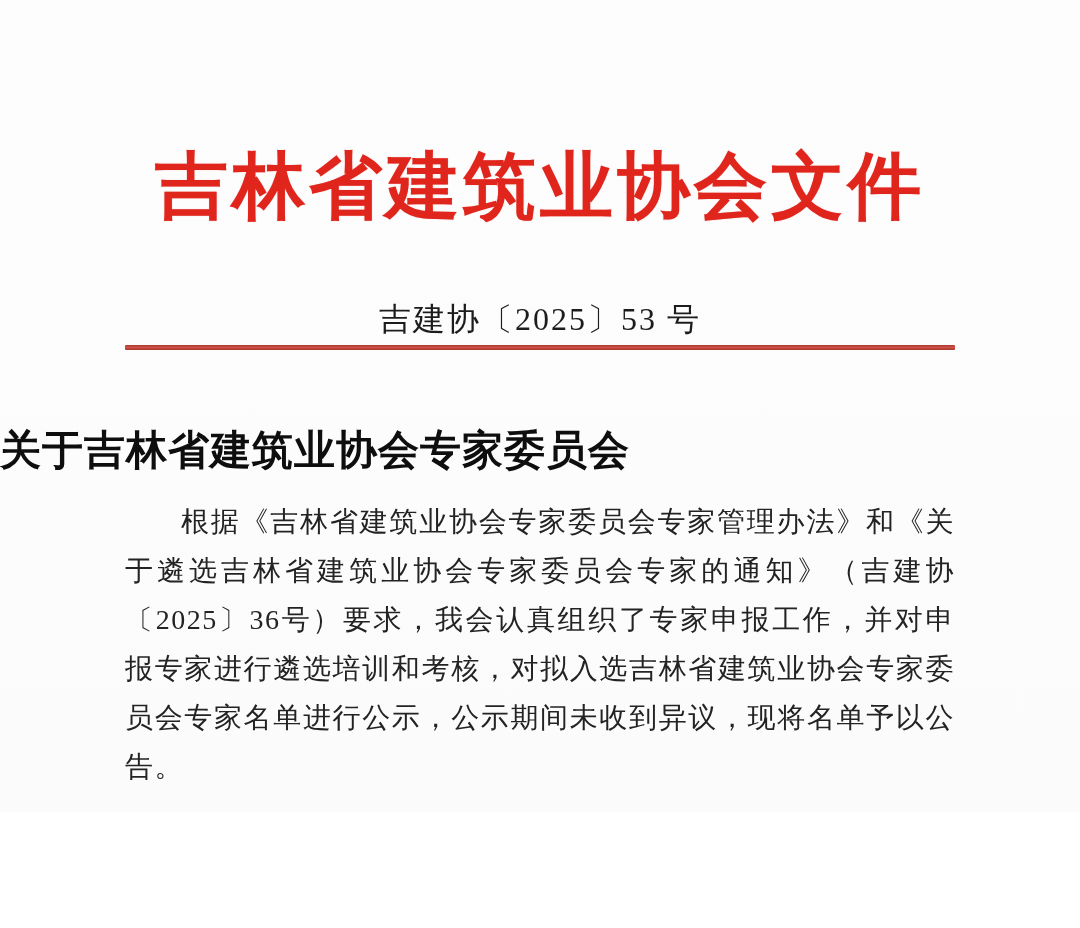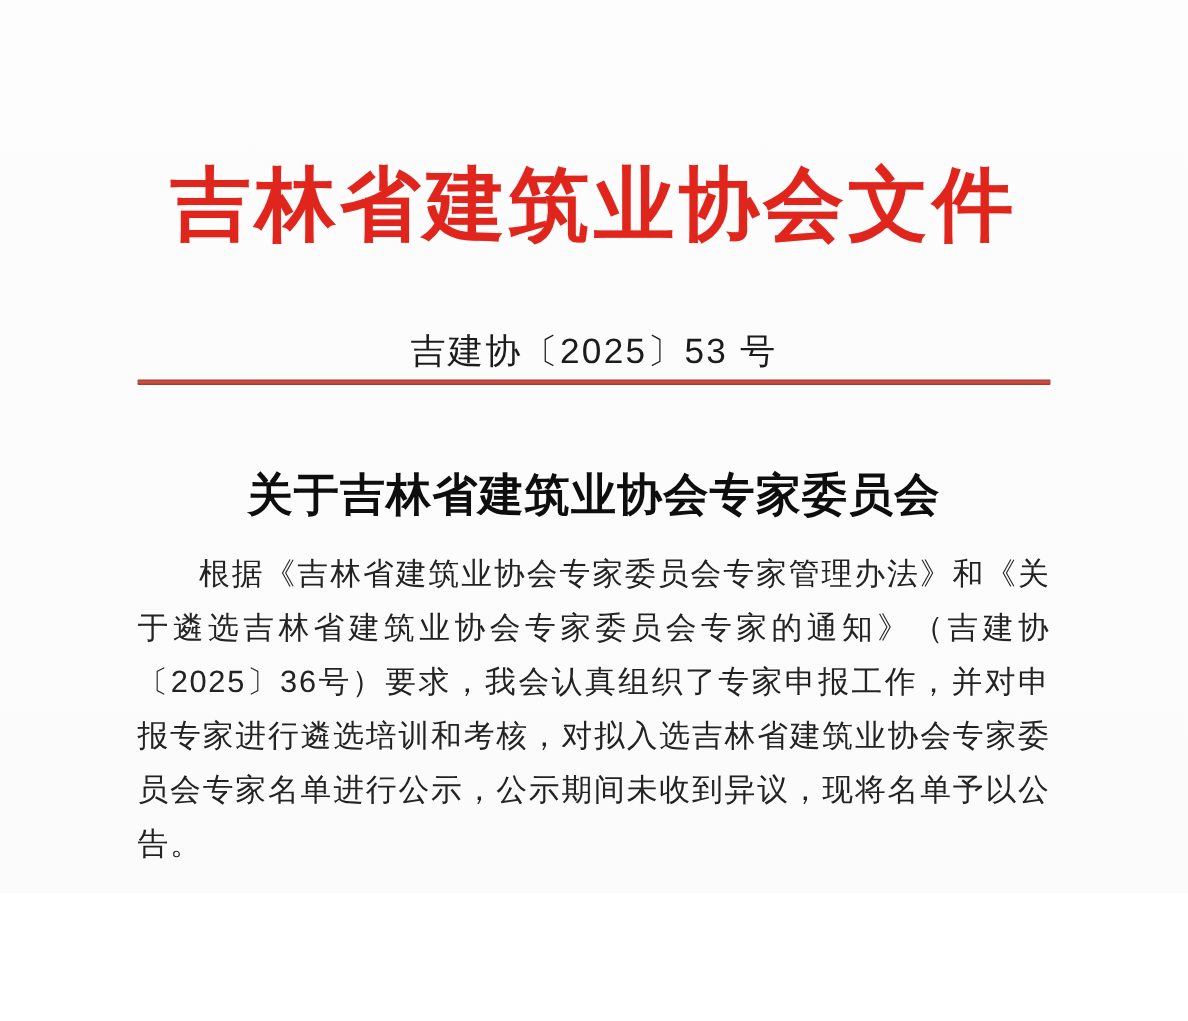--- a/index.html
+++ b/index.html
@@ -5,21 +5,21 @@
   * { margin: 0; padding: 0; box-sizing: border-box; }
   html, body { background: #ffffff; }
 
   .page {
     position: relative;
     width: 1080px;
     height: 812px;
     margin: 0 auto;
     background: linear-gradient(180deg, #fdfdfe 0%, #fcfcfc 55%, #fbfbfb 100%);
     overflow: hidden;
-    font-family: Liberation Sans, sans-serif;
+    font-family: Liberation Serif, serif;
   }
 
   .letterhead-title {
     padding-top: 150px;
     text-align: center;
     font-size: 73px;
     line-height: 1;
     font-weight: 700;
     color: #e0251c;
     letter-spacing: 4px;
@@ -40,21 +40,21 @@
     width: 830px;
     height: 5px;
     margin: 7px auto 0 auto;
     border: none;
     background: linear-gradient(180deg, #a8352b 0%, #cf5247 45%, #a8352b 100%);
     border-radius: 1px;
   }
 
   .document-title {
     margin-top: 69px;
-    text-align: center;
+    text-align: left;
     font-size: 41px;
     line-height: 63px;
     font-weight: 700;
     color: #0e0e0e;
     letter-spacing: 1px;
   }
 
   .body-block {
     width: 830px;
     margin: 0 auto;

